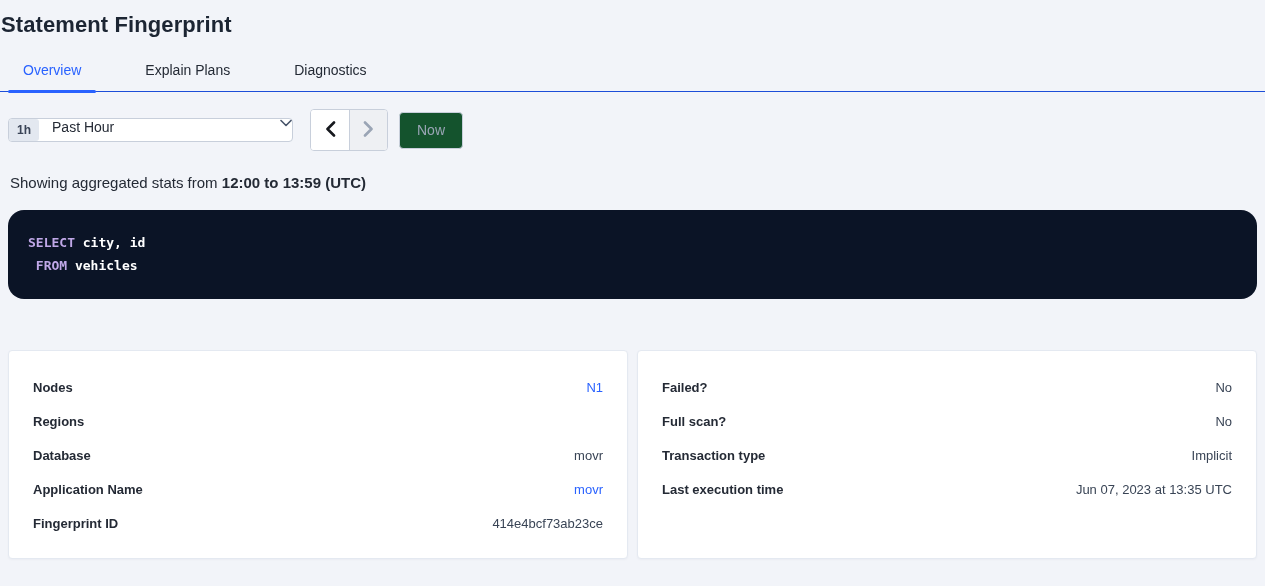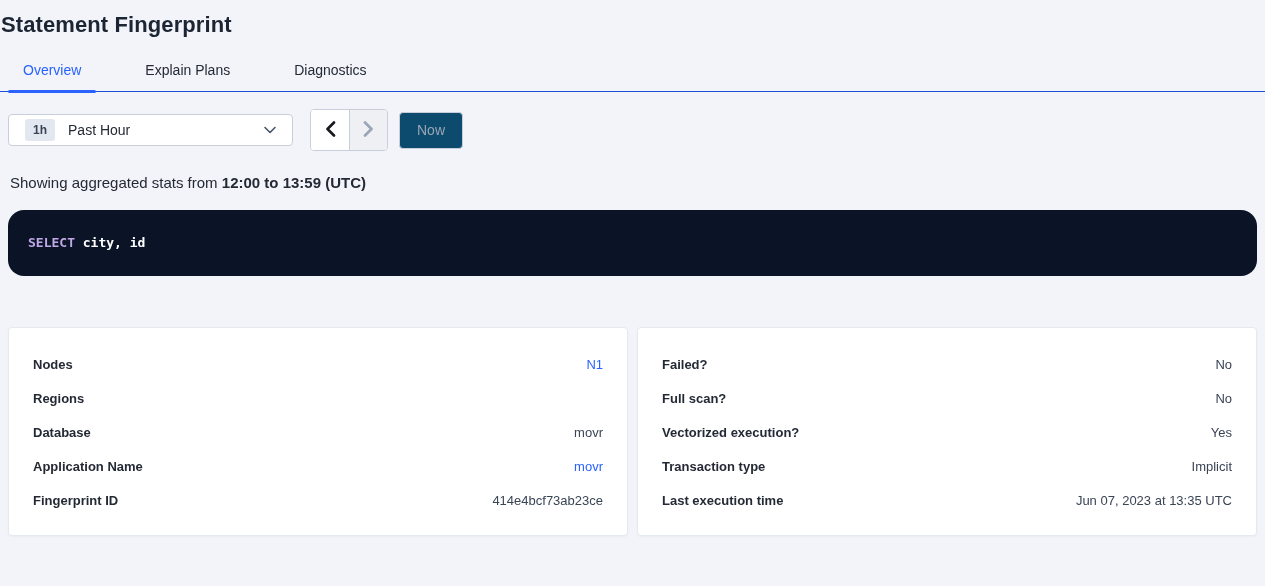--- a/index.html
+++ b/index.html
@@ -55,27 +55,27 @@
   }
 
   
   .toolbar {
     display: flex;
     align-items: center;
     margin: 17px 8px 0 8px;
   }
   .time-dropdown {
     width: 285px;
-    height: 32px;
+    height: 24px;
     background: #ffffff;
     border: 1px solid #c8cfdb;
     border-radius: 4px;
     display: flex;
-    align-items: center;
-    padding: 0 16px;
+    align-items: flex-start;
+    padding: 0 0;
     cursor: pointer;
   }
   .time-badge {
     background: #e3e8f0;
     color: #3a4457;
     font-size: 12px;
     font-weight: 700;
     padding: 4px 8px;
     border-radius: 3px;
     margin-right: 13px;
@@ -106,21 +106,21 @@
   .nav-btn + .nav-btn { border-left: 1px solid #c8cfdb; }
   .nav-btn.disabled { background: #eef0f3; cursor: default; }
 
   .now-btn {
     margin-left: 11px;
     height: 37px;
     padding: 0 17px;
     font-family: "Liberation Sans", sans-serif;
     font-size: 14px;
     color: #9aa5b5;
-    background: #0c4a6e;
+    background: #14532d;
     border: 1px solid #c8cfdb;
     border-radius: 4px;
     cursor: default;
   }
 
   
   .stats-line {
     margin: 23px 8px 0 10px;
     font-size: 15px;
     color: #242a35;
@@ -208,20 +208,21 @@
 
   <button class="now-btn">Now</button>
 </div>
 
 <p class="stats-line">
   <span>Showing aggregated stats from </span><strong>12:00 to 13:59 (UTC)</strong>
 </p>
 
 <div class="sql-box">
   <div class="sql-line"><span class="kw">SELECT</span><span> city, id</span></div>
+  <div class="sql-line"><span> </span><span class="kw">FROM</span><span> vehicles</span></div>
 </div>
 
 <div class="cards">
   <section class="card">
     <div class="kv-row">
       <span class="kv-label">Nodes</span>
       <span class="kv-value link">N1</span>
     </div>
     <div class="kv-row">
       <span class="kv-label">Regions</span>
@@ -244,24 +245,20 @@
   <section class="card">
     <div class="kv-row">
       <span class="kv-label">Failed?</span>
       <span class="kv-value">No</span>
     </div>
     <div class="kv-row">
       <span class="kv-label">Full scan?</span>
       <span class="kv-value">No</span>
     </div>
     <div class="kv-row">
-      <span class="kv-label">Vectorized execution?</span>
-      <span class="kv-value">Yes</span>
-    </div>
-    <div class="kv-row">
       <span class="kv-label">Transaction type</span>
       <span class="kv-value">Implicit</span>
     </div>
     <div class="kv-row">
       <span class="kv-label">Last execution time</span>
       <span class="kv-value">Jun 07, 2023 at 13:35 UTC</span>
     </div>
   </section>
 </div>
 

